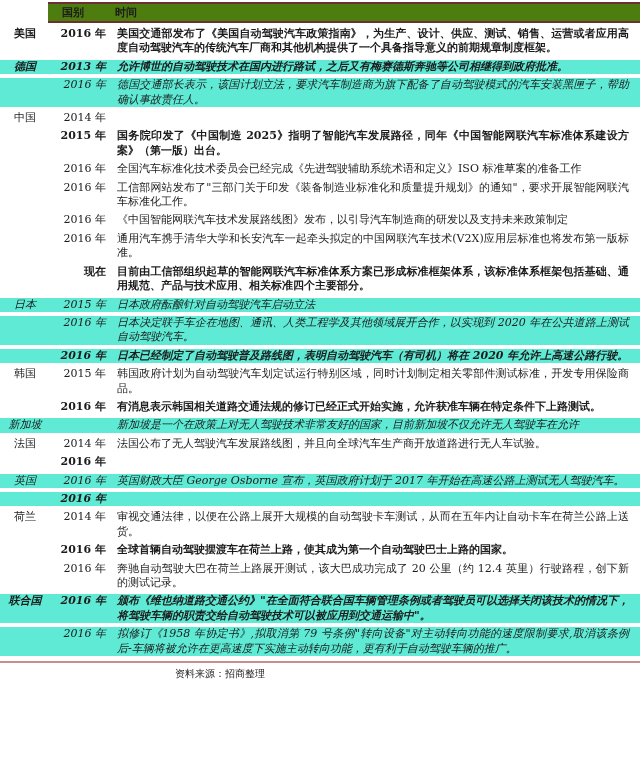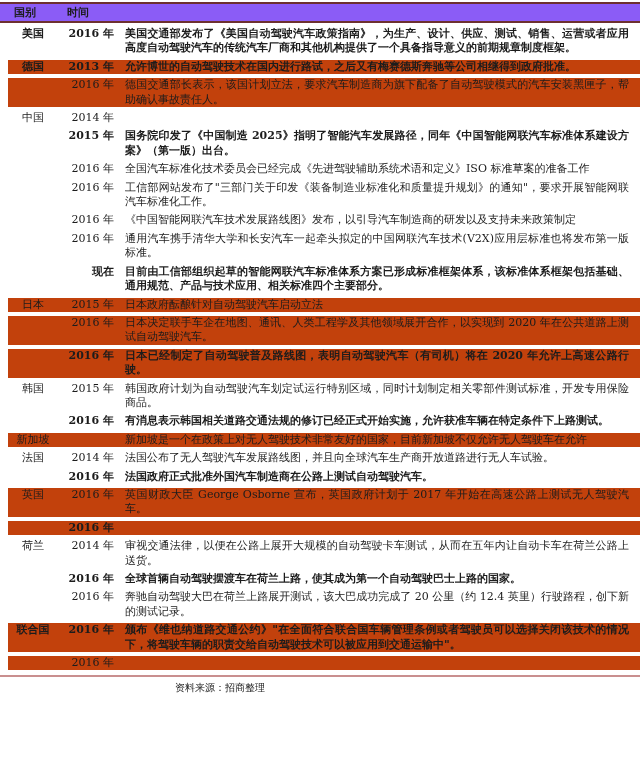--- a/index.html
+++ b/index.html
@@ -4,28 +4,28 @@
 <style>
   html,body{margin:0;padding:0;}
   body{
     width:640px;height:760px;overflow:hidden;background:#ffffff;position:relative;
     font-family:"DejaVu Serif","Liberation Serif",serif;color:#1c1c1c;
   }
   .table{padding-top:2px;}
   .thead{
     display:flex;align-items:flex-end;
     border-top:2px solid #6d3030;border-bottom:2px solid #6d3030;
-    background:#8b5cf6;font-weight:bold;font-size:11px;line-height:13px;padding:2px 0;
+    background:#4d7c0f;font-weight:bold;font-size:11px;line-height:13px;padding:2px 0;margin-left:48px;
   }
   .th.country{width:50px;text-align:center;flex:none;}
   .th.time{width:56px;text-align:center;flex:none;}
   .th.content{flex:1;text-align:center;}
   #tbody{padding-top:4px;padding-bottom:1px;border-bottom:2px solid #c98f8f;}
-  .row{display:flex;font-size:11px;line-height:14.4px;margin-bottom:4px;margin-left:8px;}
-  .row.hl{background:#c2410c;}
+  .row{display:flex;font-size:11px;line-height:14.4px;margin-bottom:4px;}
+  .row.hl{background:#5eead4;font-style:italic;}
   .row.bold{font-weight:bold;}
   .cell{min-height:14px;}
   .cell.country{width:50px;text-align:center;flex:none;}
   .cell.time{width:56px;text-align:right;flex:none;white-space:nowrap;}
   .cell.text{flex:1;padding-left:11px;padding-right:11px;text-align:justify;}
   .footer{font-size:10px;margin:4px 1px 0 175px;color:#222;}
   .watermark{
     position:absolute;right:4px;bottom:6px;text-align:center;
     color:#ffffff;opacity:.62;pointer-events:none;
   }
@@ -129,21 +129,20 @@
           <div class="cell text">新加坡是一个在政策上对无人驾驶技术非常友好的国家，目前新加坡不仅允许无人驾驶车在允许</div>
         </div>
         <div class="row">
           <div class="cell country">法国</div>
           <div class="cell time">2014 年</div>
           <div class="cell text">法国公布了无人驾驶汽车发展路线图，并且向全球汽车生产商开放道路进行无人车试验。</div>
         </div>
         <div class="row bold">
           <div class="cell country"></div>
           <div class="cell time">2016 年</div>
-          <div class="cell text">法国政府正式批准外国汽车制造商在公路上测试自动驾驶汽车。</div>
         </div>
         <div class="row hl">
           <div class="cell country">英国</div>
           <div class="cell time">2016 年</div>
           <div class="cell text">英国财政大臣 George Osborne 宣布，英国政府计划于 2017 年开始在高速公路上测试无人驾驶汽车。</div>
         </div>
         <div class="row hl bold">
           <div class="cell country"></div>
           <div class="cell time">2016 年</div>
         </div>
@@ -163,20 +162,21 @@
           <div class="cell text">奔驰自动驾驶大巴在荷兰上路展开测试，该大巴成功完成了 20 公里（约 12.4 英里）行驶路程，创下新的测试记录。</div>
         </div>
         <div class="row hl bold">
           <div class="cell country">联合国</div>
           <div class="cell time">2016 年</div>
           <div class="cell text">颁布《维也纳道路交通公约》"在全面符合联合国车辆管理条例或者驾驶员可以选择关闭该技术的情况下，将驾驶车辆的职责交给自动驾驶技术可以被应用到交通运输中"。</div>
         </div>
         <div class="row hl">
           <div class="cell country"></div>
           <div class="cell time">2016 年</div>
+          <div class="cell text">拟修订《1958 年协定书》,拟取消第 79 号条例"转向设备"对主动转向功能的速度限制要求,取消该条例后-车辆将被允许在更高速度下实施主动转向功能，更有利于自动驾驶车辆的推广。</div>
         </div>
       </div>
   </div>
   <div class="footer">资料来源：招商整理</div>
   <div class="watermark">
     <div class="wm-logo">智东西</div>
     <div class="wm-site">zhidx.com</div>
   </div>
 </div>
 

